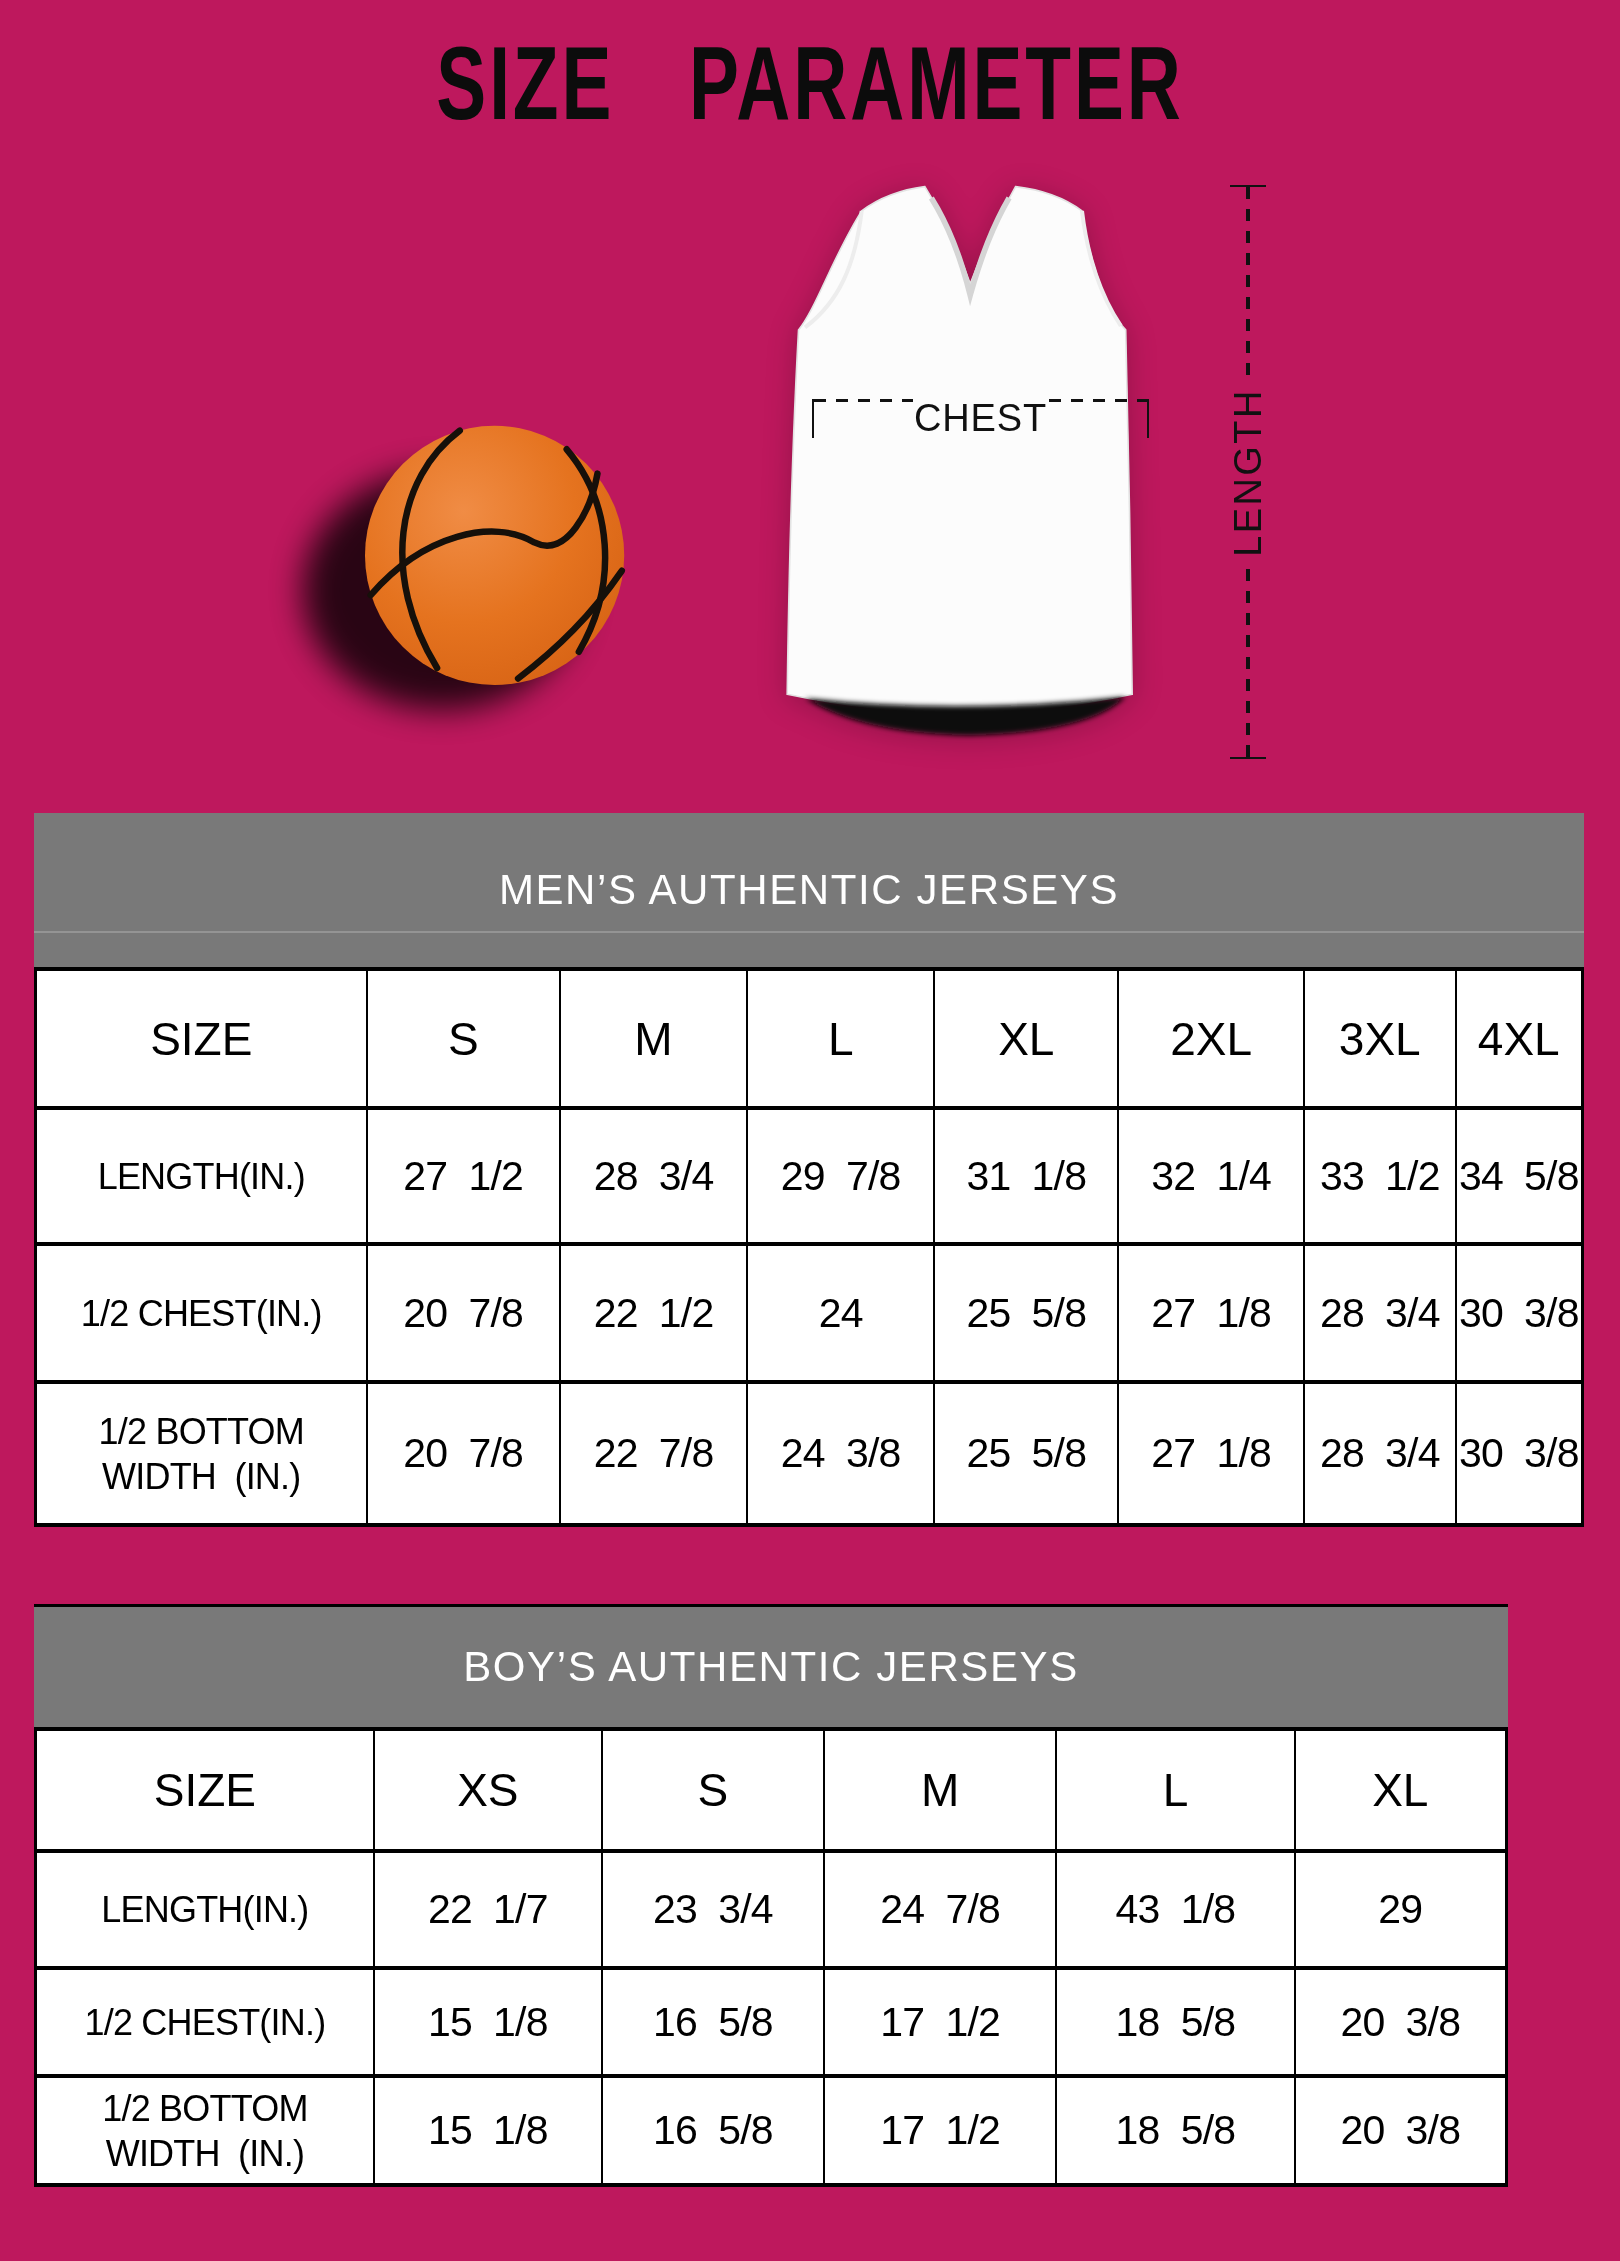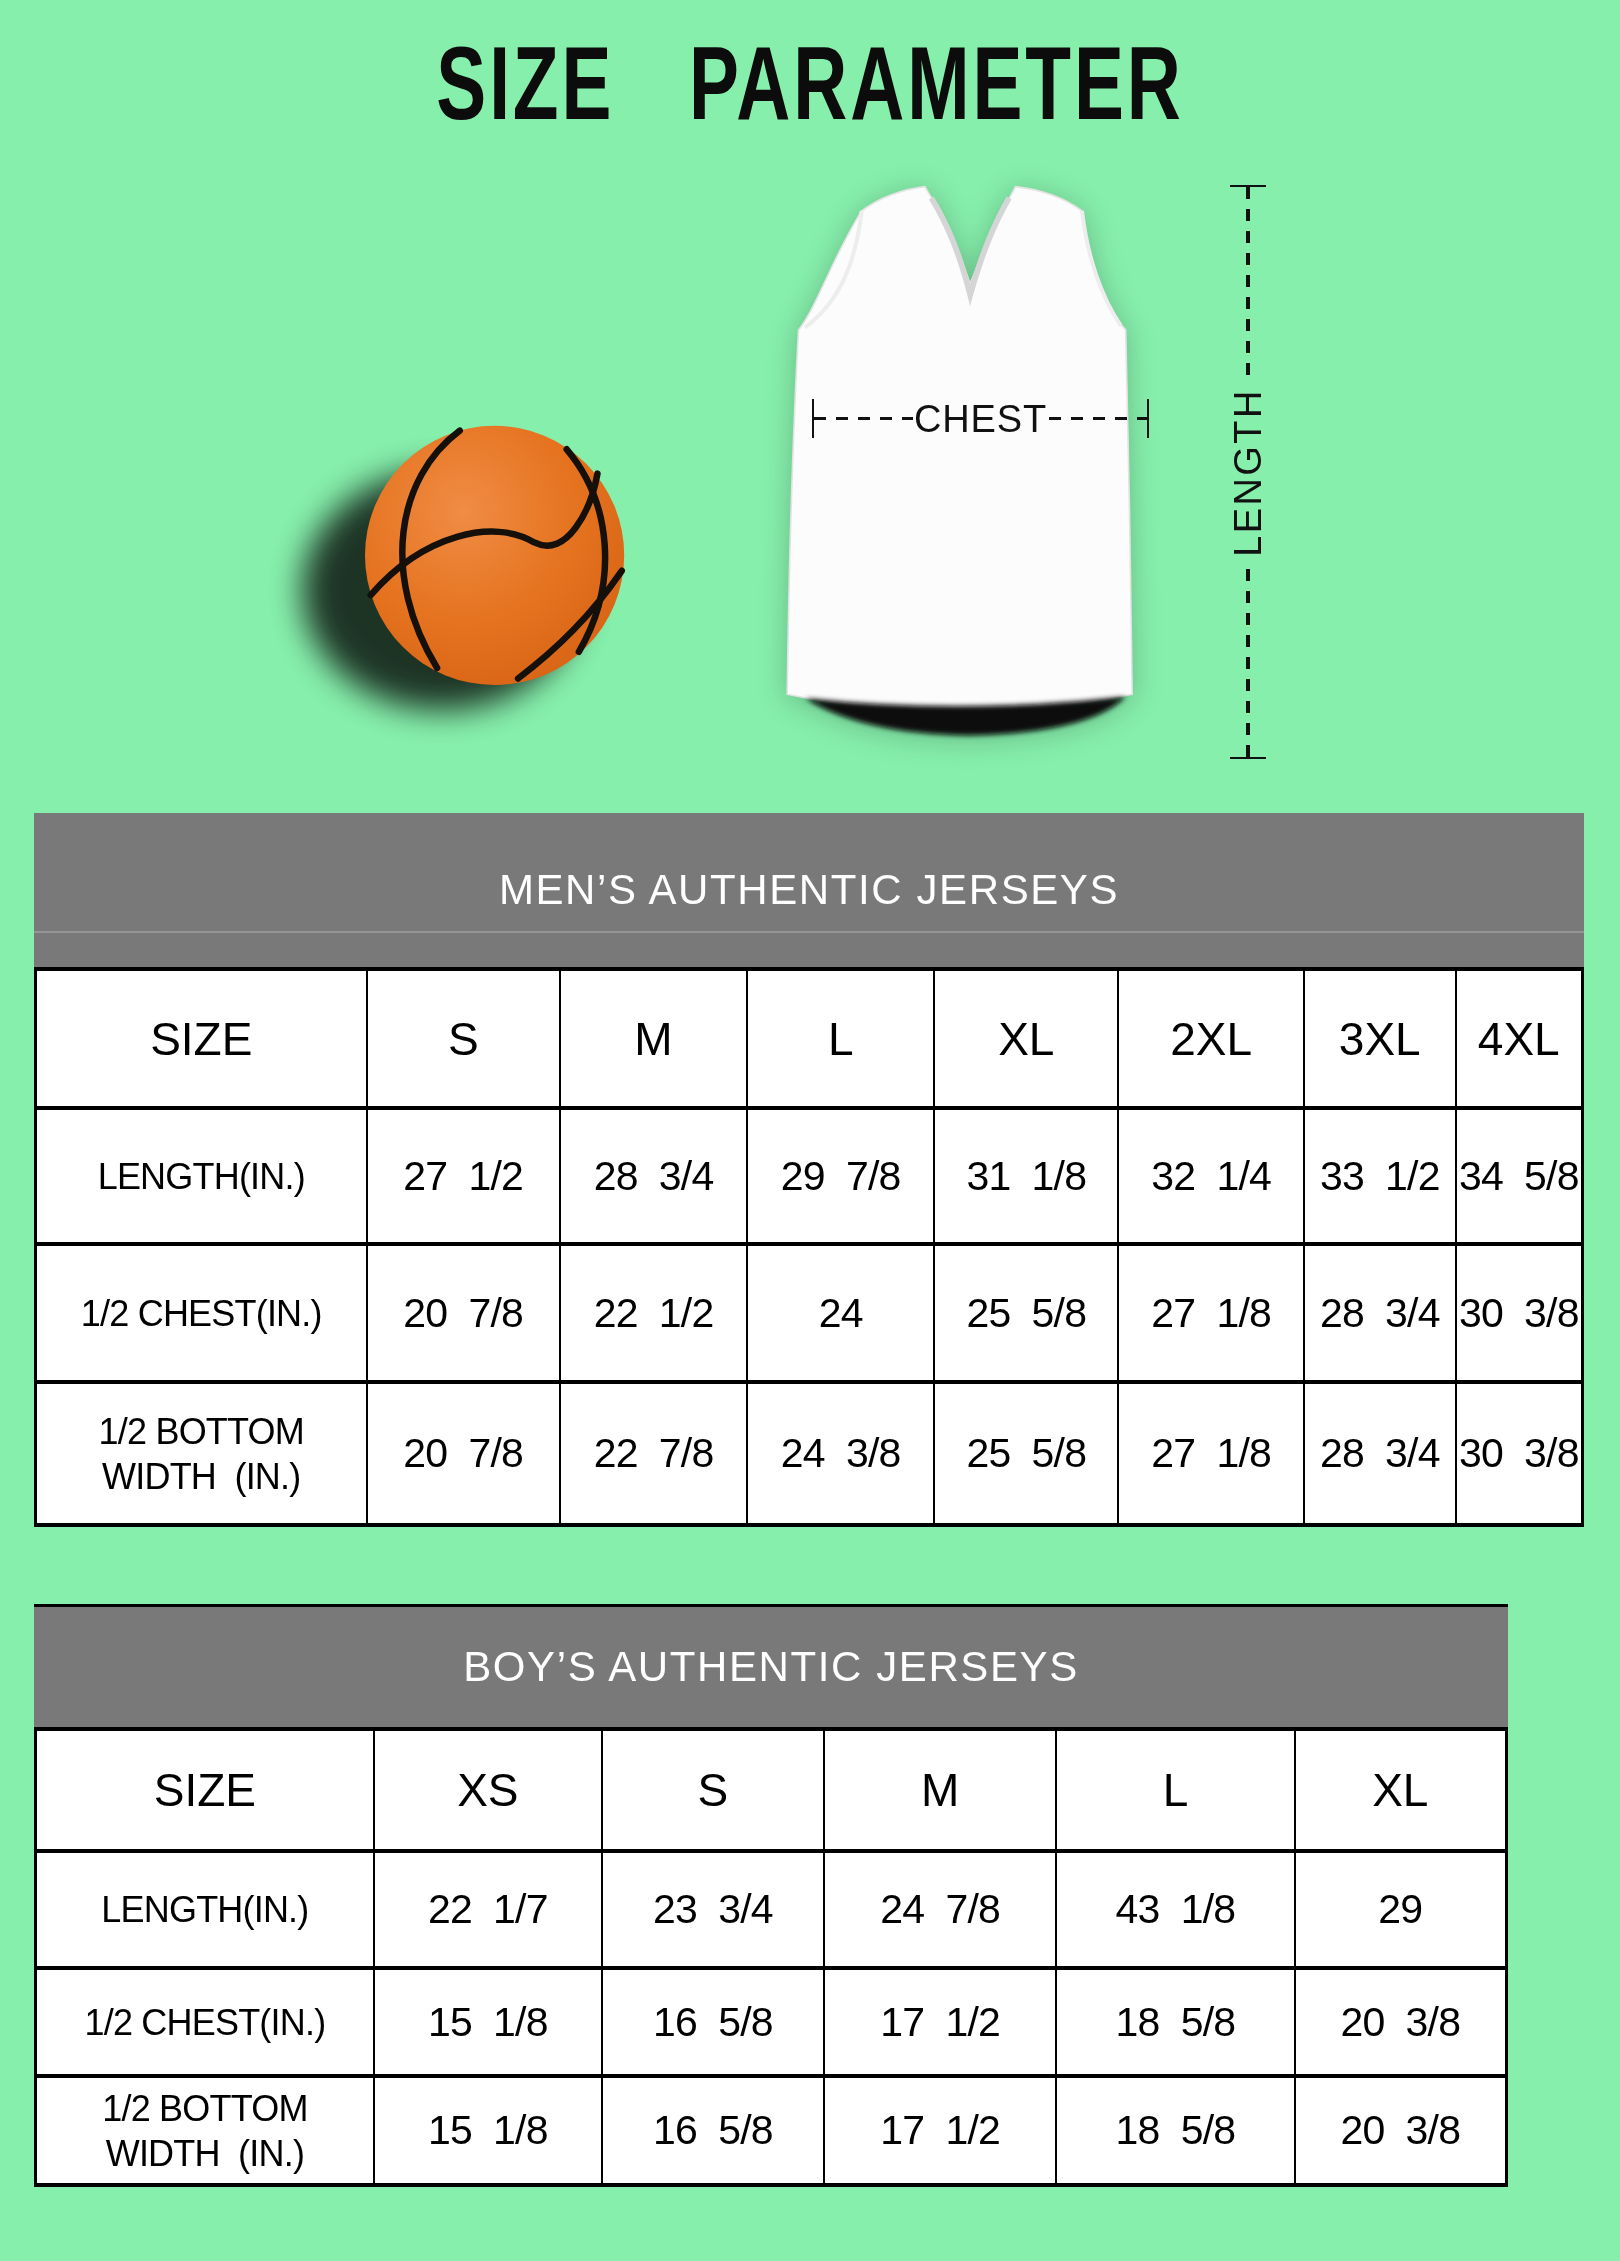--- a/index.html
+++ b/index.html
@@ -1,32 +1,32 @@
 <!DOCTYPE html>
 <html style="--basketball-orange: #e8732c; --table-header-gray: #797979; --border-black: #000000;font-size:13px"><head>
 <meta charset="utf-8">
 <title>Size Parameter</title>
 <style>
   html,body{margin:0;padding:0;background:#fff;}
-  .canvas{position:relative;width:1620px;height:2261px;background:#86efac;
+  .canvas{position:relative;width:1620px;height:2261px;background:#be185d;
           font-family:"Liberation Sans",sans-serif;color:#000;overflow:hidden;}
   svg{overflow:visible;}
 
   
   .main-title{position:absolute;top:31px;left:0;width:100%;margin:0;text-align:center;
     font-size:104px;line-height:1;font-weight:bold;letter-spacing:4px;word-spacing:71px;
     transform:scaleX(0.72);color:#0c0c0c;}
 
   
   .ball{position:absolute;left:284px;top:373px;width:405px;height:381px;}
   .jersey{position:absolute;left:766px;top:172px;width:389px;height:579px;
     filter:drop-shadow(0 4px 14.6px rgba(0,0,0,0.22));}
 
   .chest-dim{position:absolute;left:812px;top:399px;width:337px;height:39px;
-    display:flex;align-items:center;z-index:5;}
+    display:flex;z-index:5;}
   .vtick{flex:0 0 auto;width:2.4px;height:39px;background:#111;}
   .hdash{flex:1 1 auto;height:3.2px;
     background:repeating-linear-gradient(90deg,#111 0 12px,transparent 12px 22px);}
   .chest-label{flex:0 0 auto;font-size:38px;line-height:1;letter-spacing:0.8px;color:#111;padding:0 1.6px;}
 
   .length-dim{position:absolute;left:1230px;top:185px;width:36px;height:574px;
     display:flex;flex-direction:column;align-items:center;z-index:5;}
   .htick{flex:0 0 auto;width:36px;height:2.4px;background:#111;}
   .vdash{flex:1 1 auto;width:3.2px;
     background:repeating-linear-gradient(180deg,#111 0 12px,transparent 12px 22px);}

